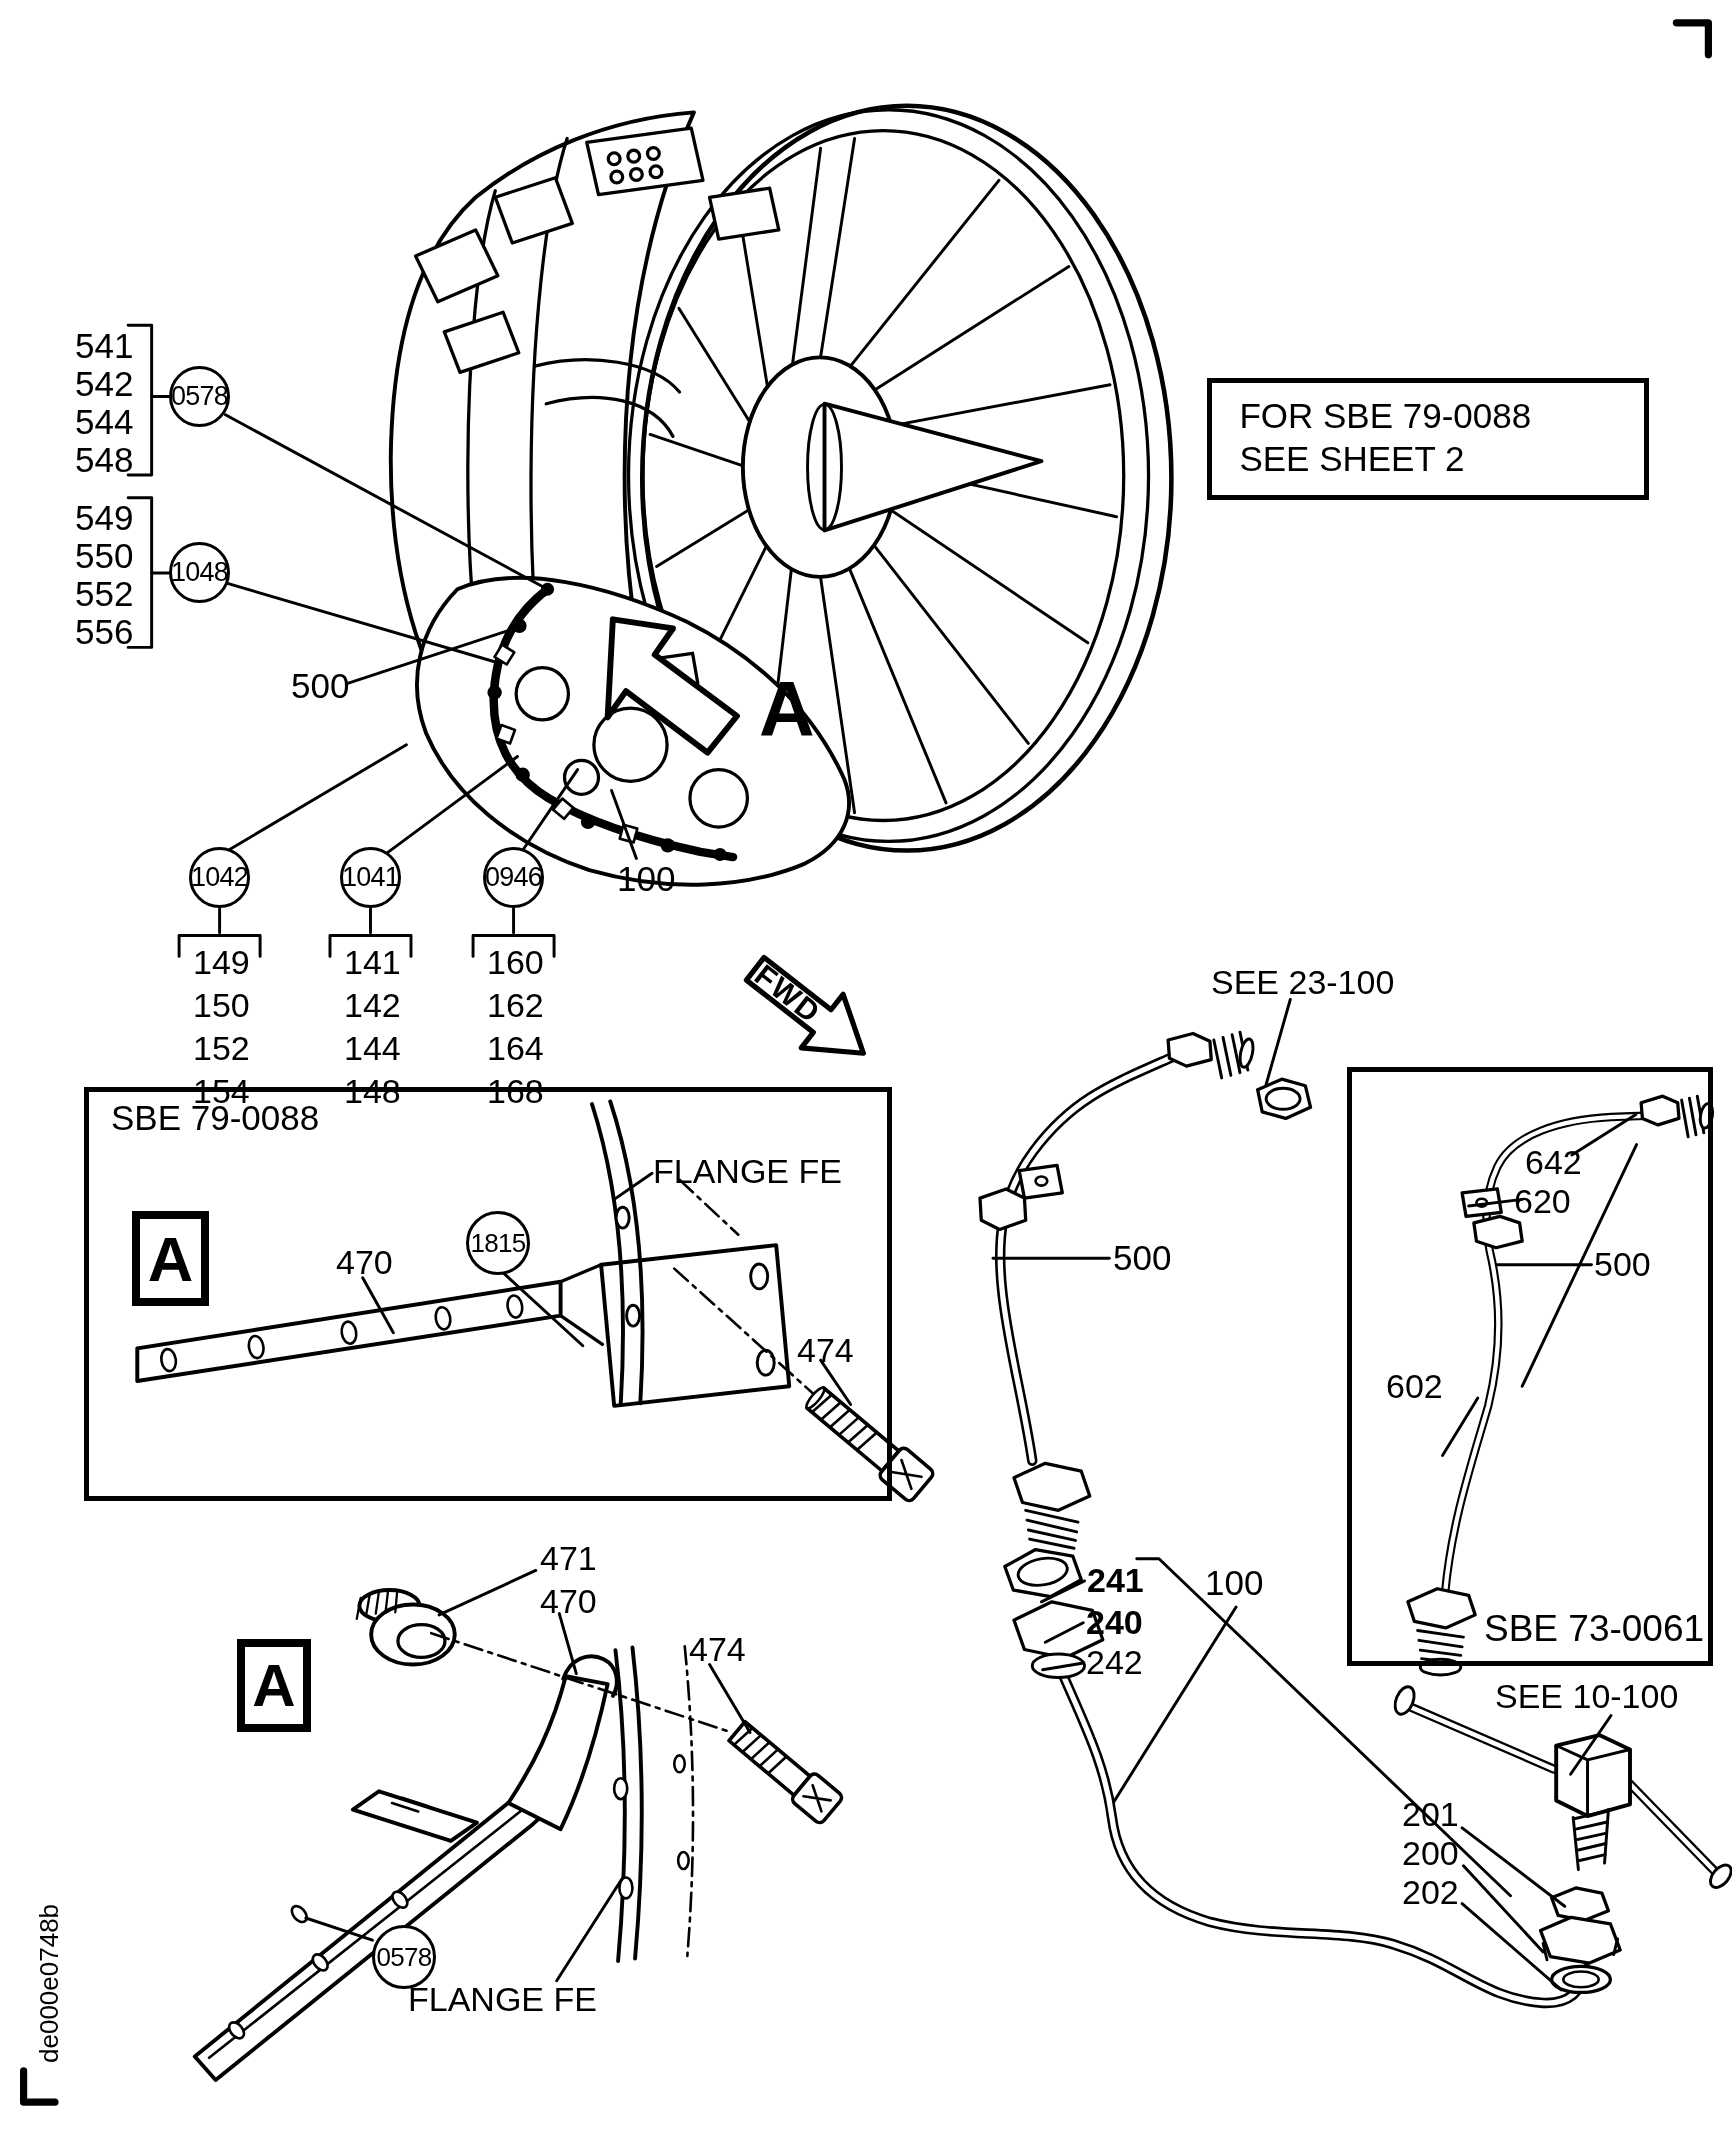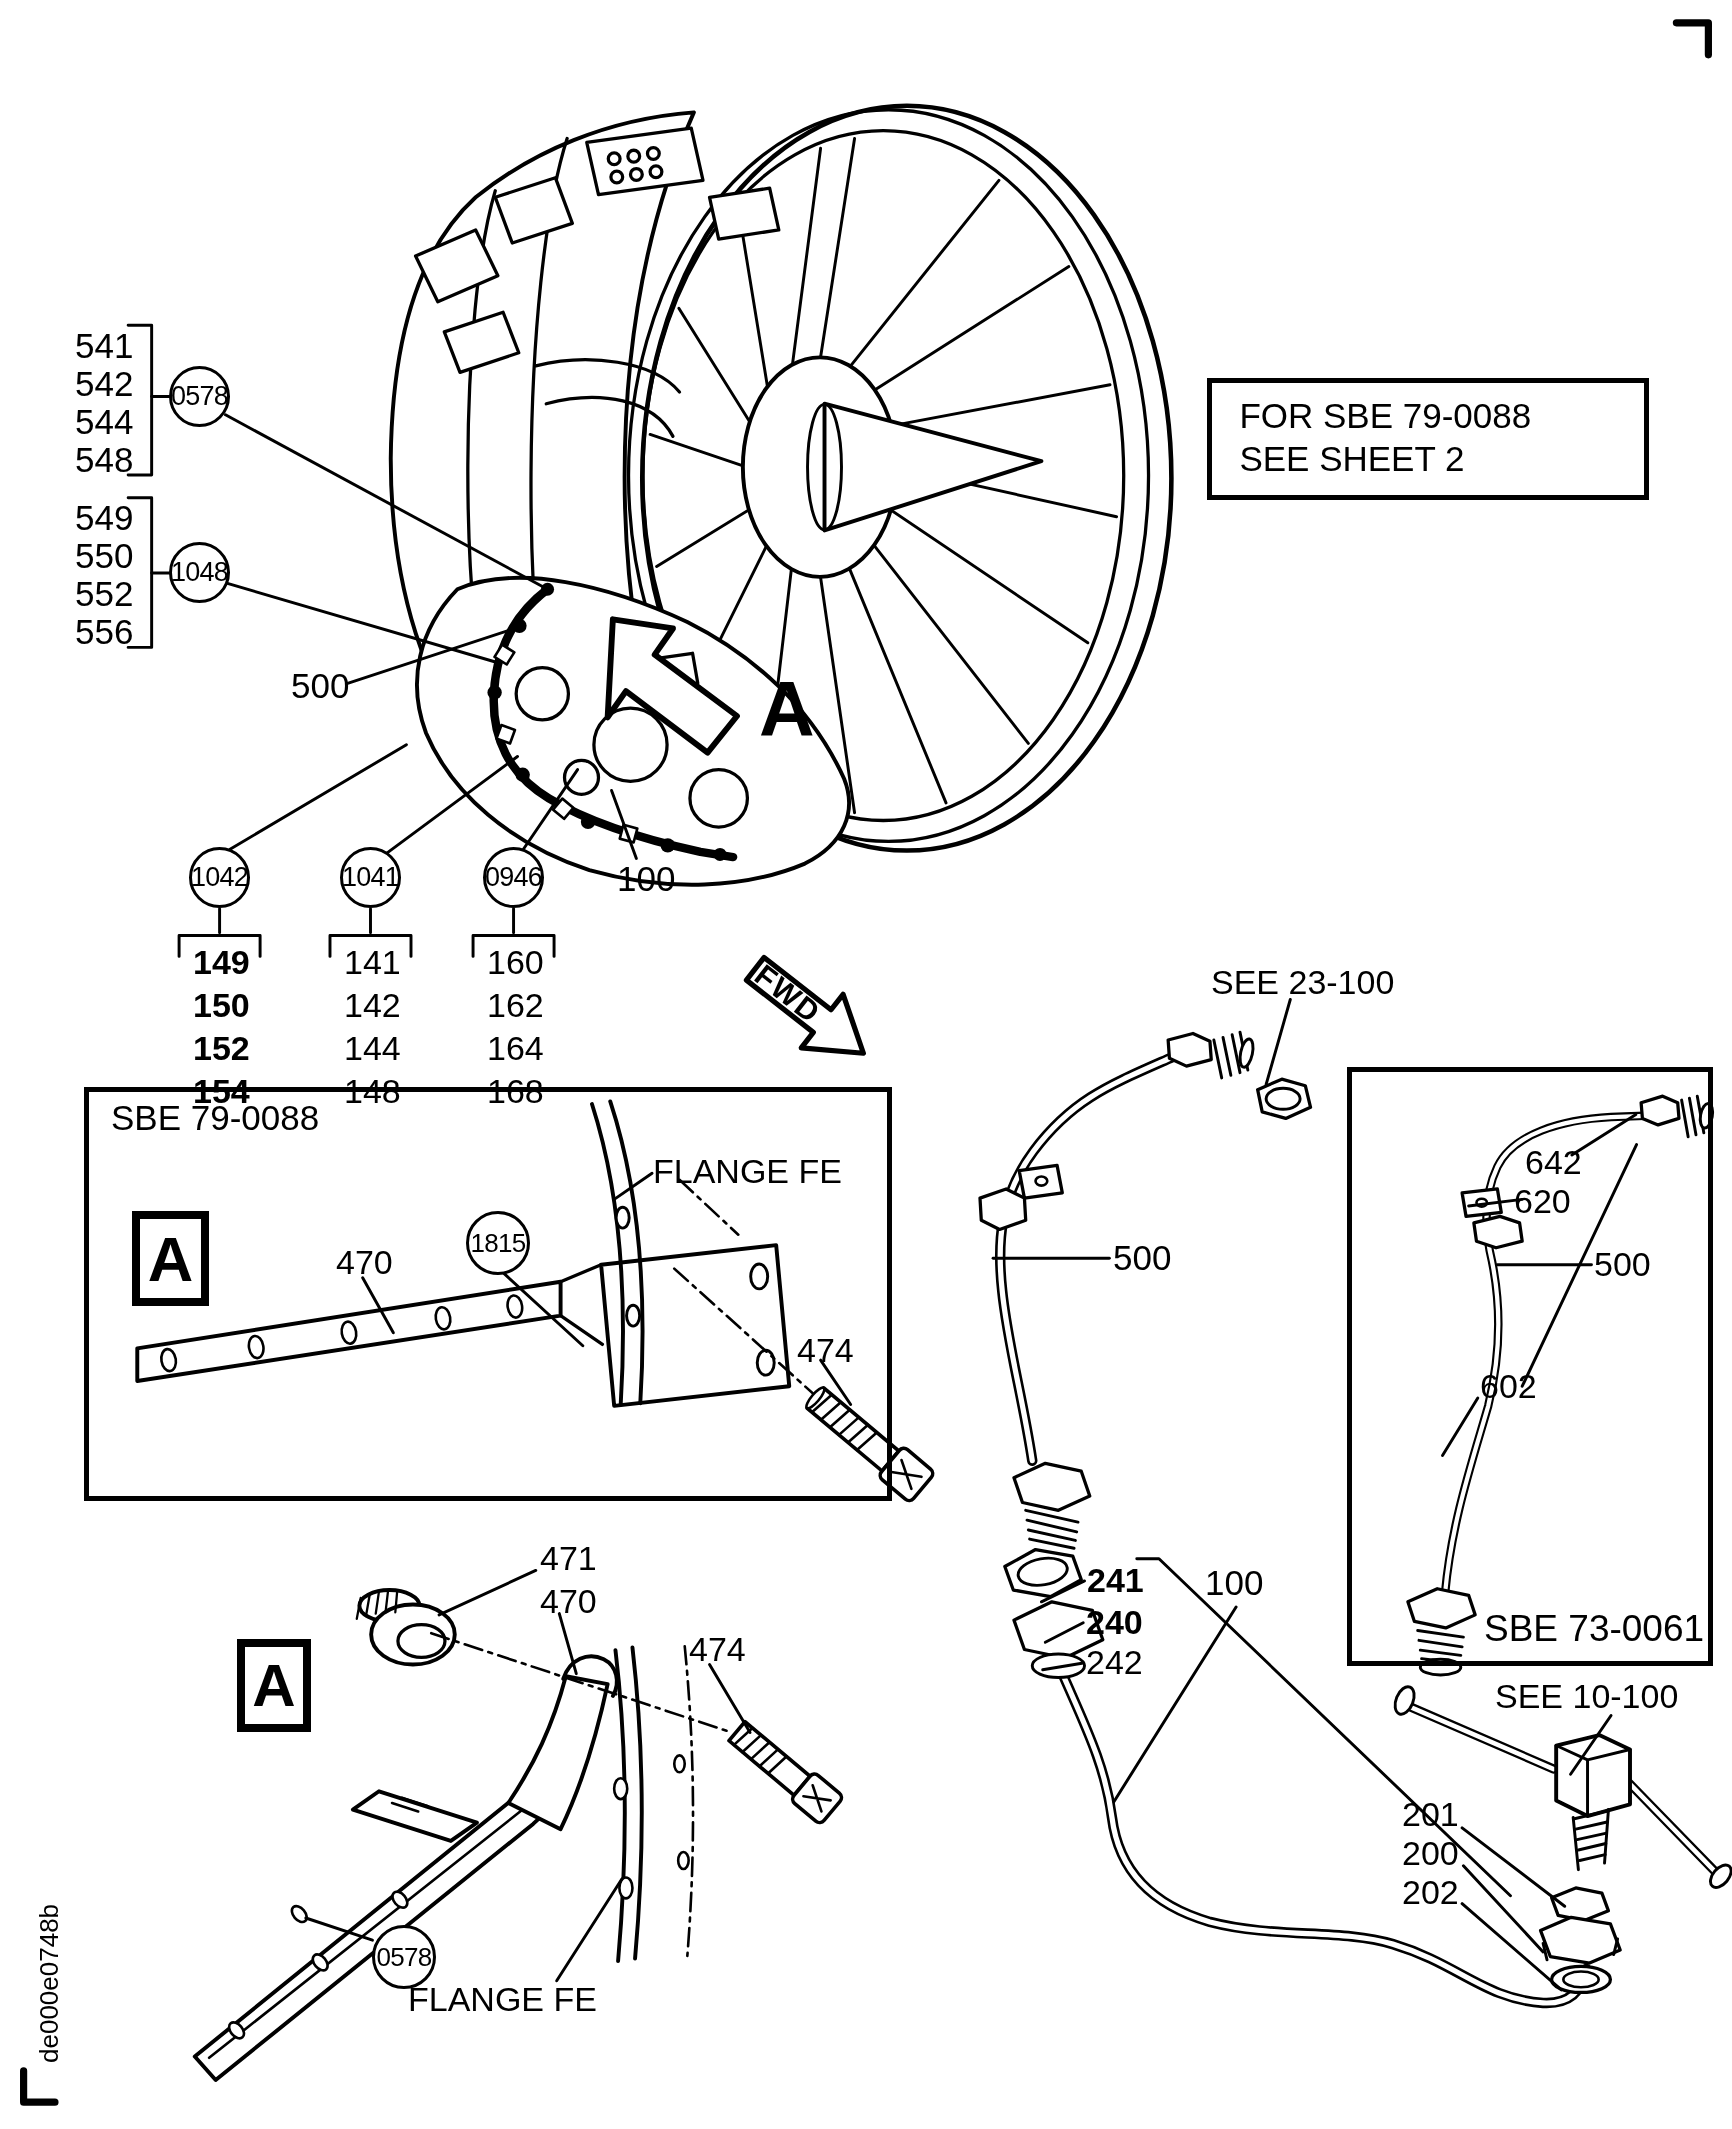--- a/index.html
+++ b/index.html
@@ -332,21 +332,21 @@
 <div class="balloon b94" style="left:189px;top:847px;">
   <span>1042</span>
 </div>
 <div class="balloon b94" style="left:340px;top:847px;">
   <span>1041</span>
 </div>
 <div class="balloon b94" style="left:483px;top:847px;">
   <span>0946</span>
 </div>
 
-<div class="col" style="left:193px;top:941px;font-weight:bold;">
+<div class="col" style="left:193px;top:941px;">
   <div>149</div>
   <div>150</div>
   <div>152</div>
   <div>154</div>
 </div>
 <div class="col" style="left:344px;top:941px;">
   <div>141</div>
   <div>142</div>
   <div>144</div>
   <div>148</div>
@@ -365,21 +365,21 @@
 <div class="lbl" style="left:1211px;top:965px;">SEE 23-100</div>
 <div class="lbl f54" style="left:1113px;top:1240px;">500</div>
 <div class="lbl" style="left:1087px;top:1563px;font-weight:bold;">241</div>
 <div class="lbl" style="left:1086px;top:1605px;font-weight:bold;">240</div>
 <div class="lbl" style="left:1086px;top:1645px;">242</div>
 <div class="lbl f54" style="left:1205px;top:1565px;">100</div>
 
 <div class="lbl" style="left:1525px;top:1145px;">642</div>
 <div class="lbl" style="left:1508px;top:1184px;margin-left:6px;">620</div>
 <div class="lbl" style="left:1594px;top:1247px;">500</div>
-<div class="lbl" style="left:1480px;top:1369px;">602</div>
+<div class="lbl" style="left:1386px;top:1369px;">602</div>
 <div class="lbl" style="left:1484px;top:1610px;font-size:37px;">SBE 73-0061</div>
 
 <div class="lbl" style="left:1495px;top:1679px;">SEE 10-100</div>
 <div class="lbl" style="left:1402px;top:1797px;">201</div>
 <div class="lbl" style="left:1402px;top:1836px;">200</div>
 <div class="lbl" style="left:1402px;top:1875px;">202</div>
 
 <div class="lbl f54" style="left:111px;top:1100px;">SBE 79-0088</div>
 <div class="abox" style="left:132px;top:1211px;width:77px;height:95px;font-size:63px;">
   <span>A</span>

